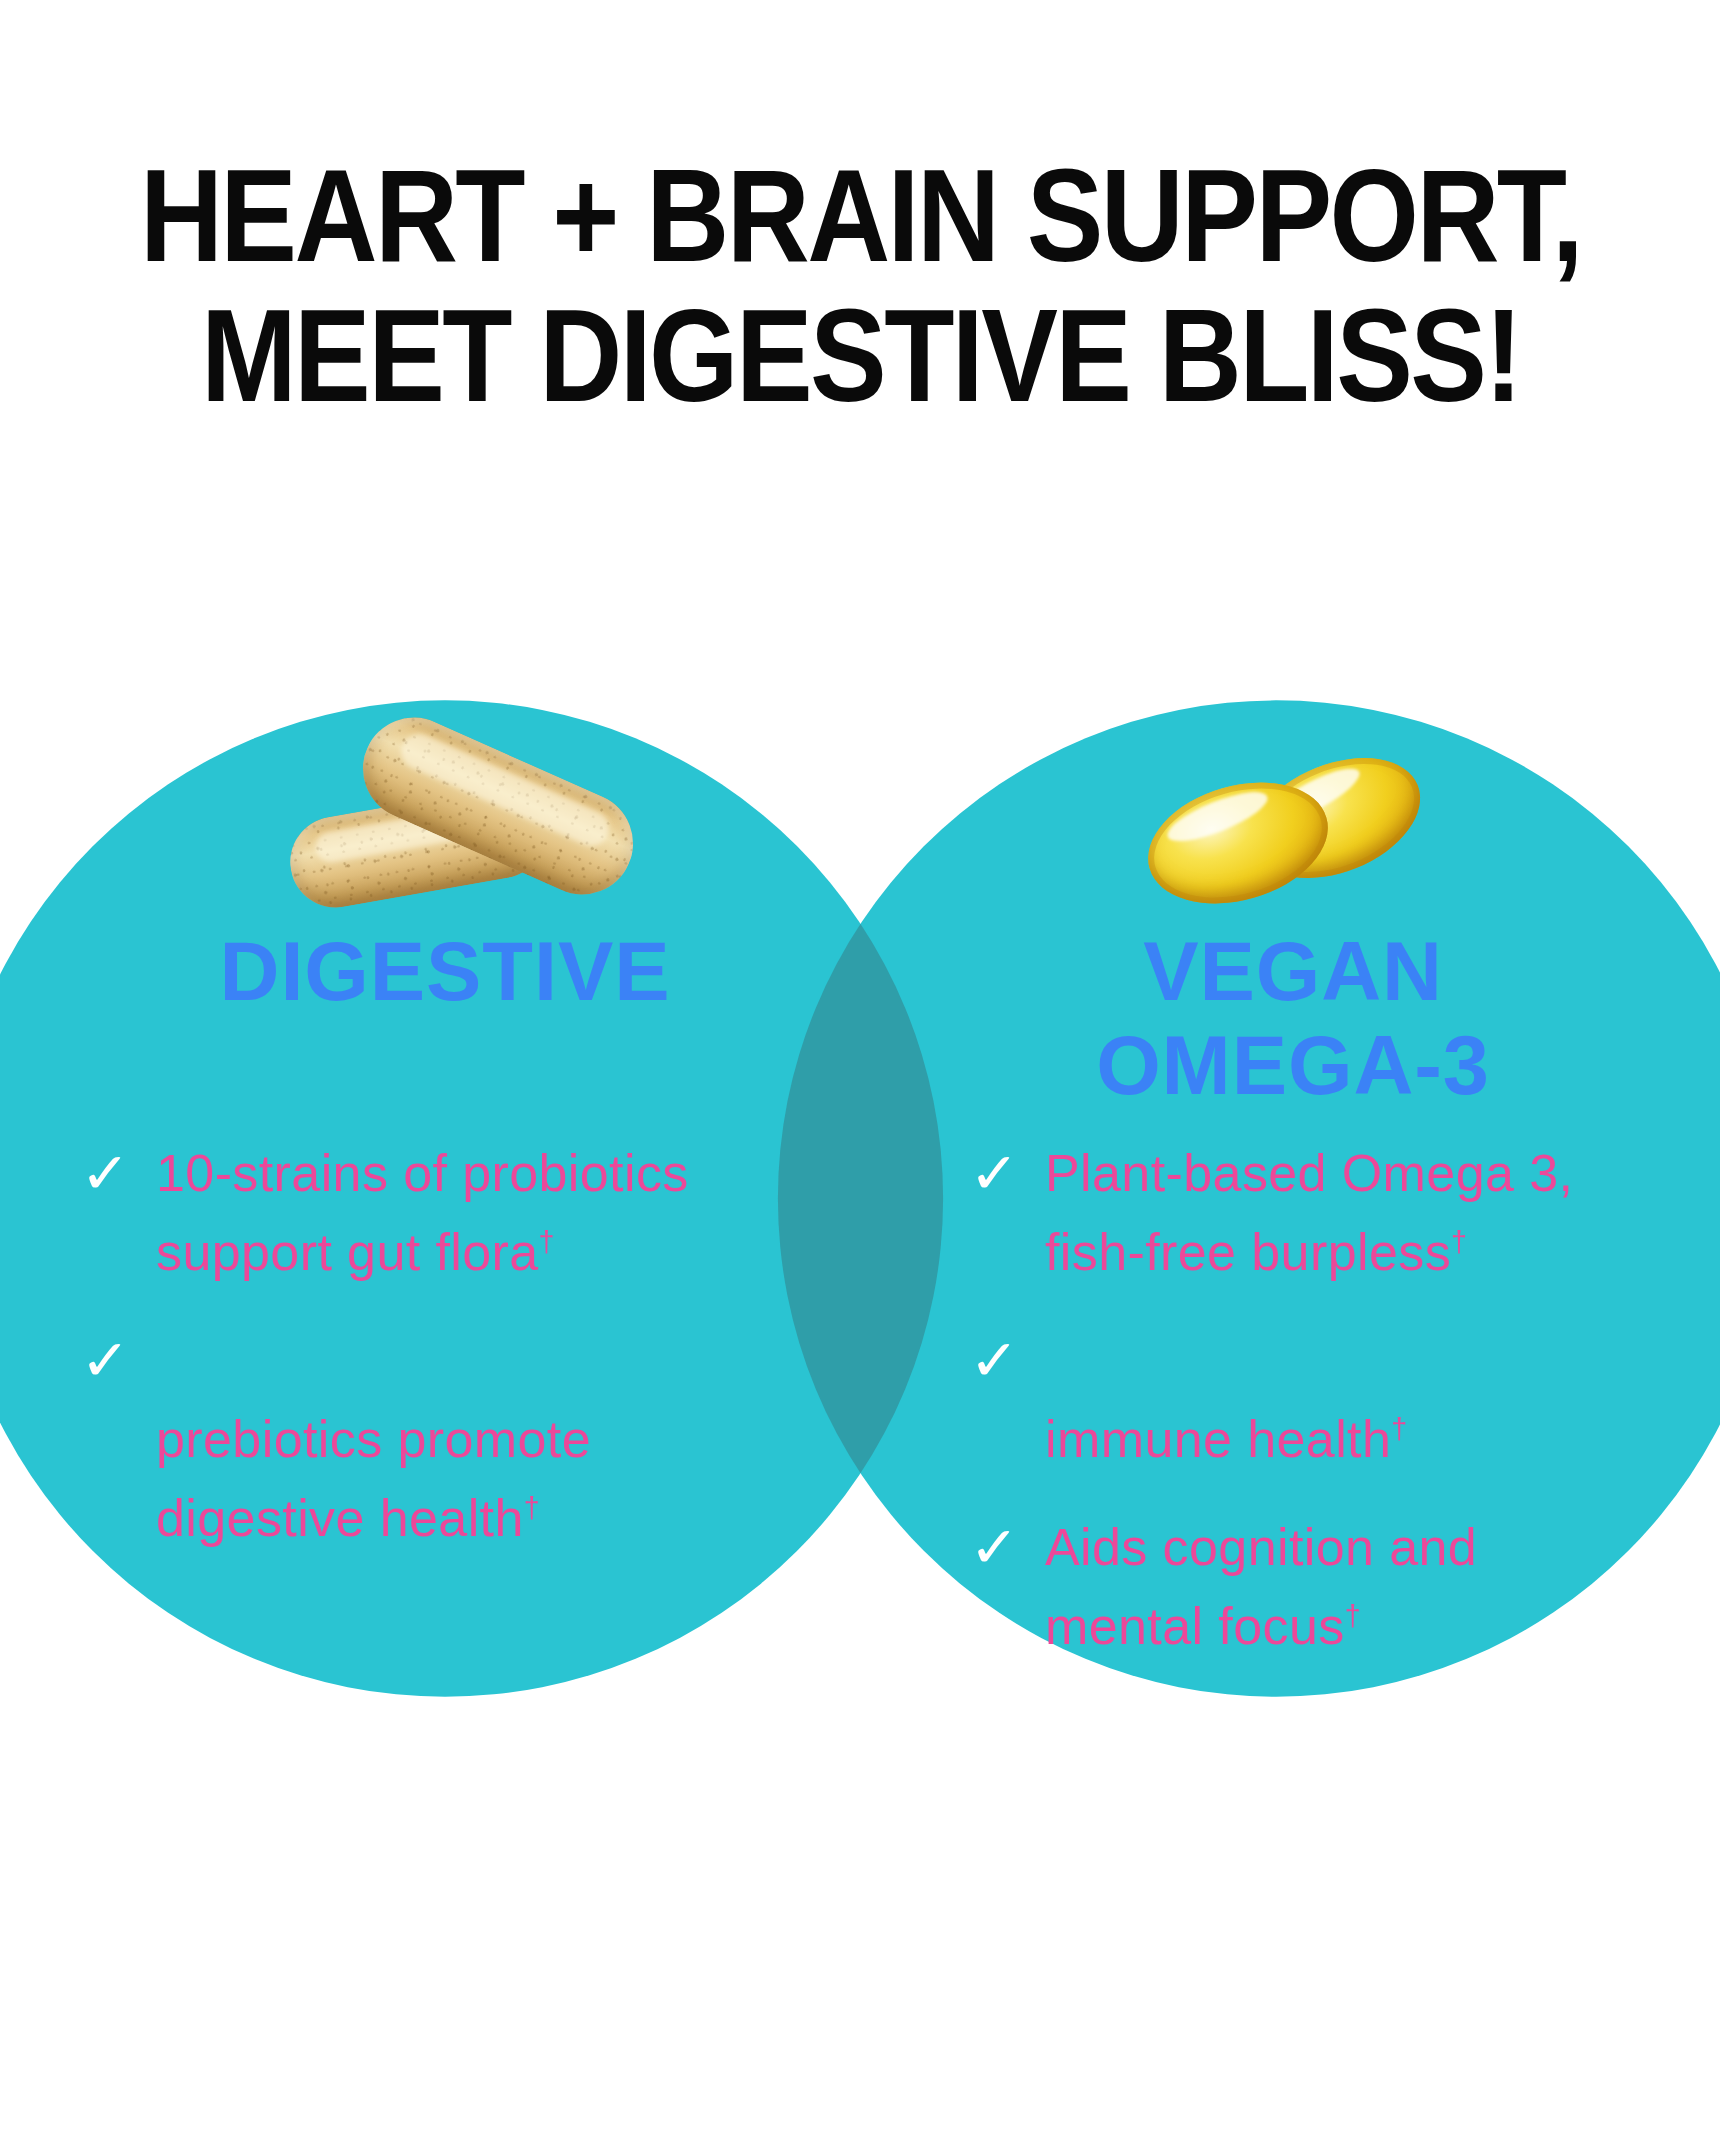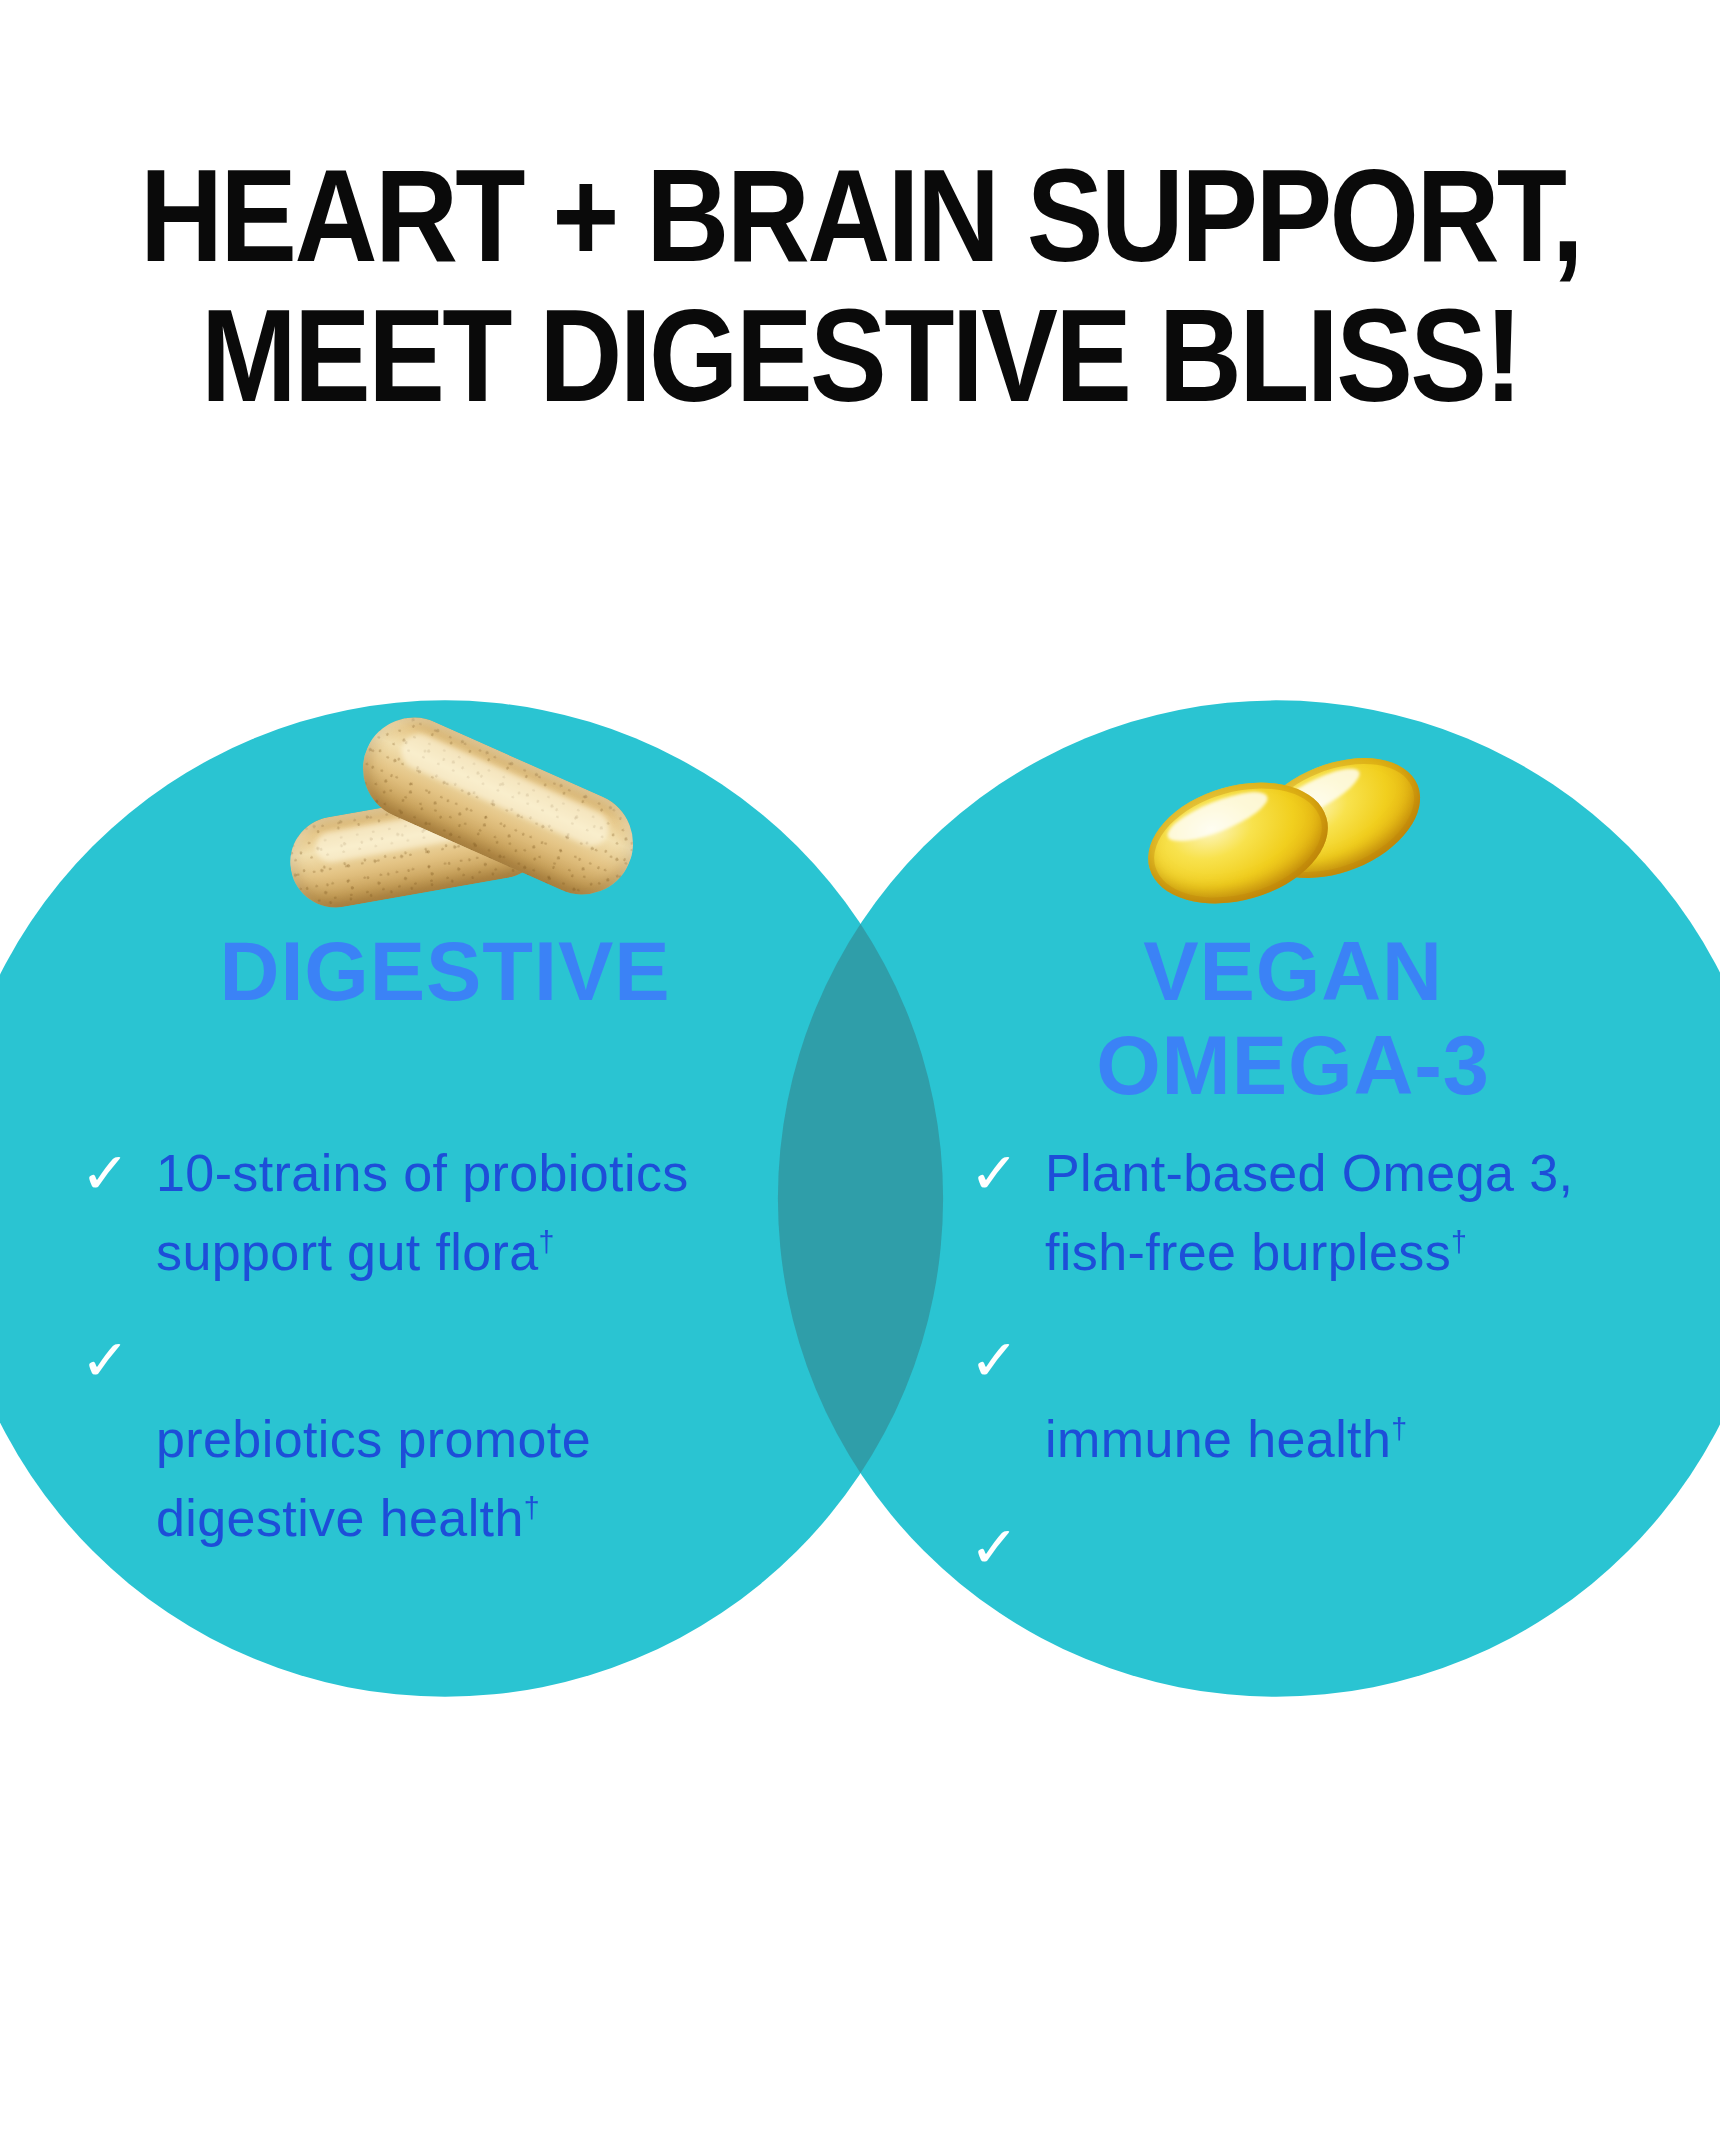--- a/index.html
+++ b/index.html
@@ -27,21 +27,21 @@
   .heading-right{left:966px;top:925px;}
   .bullets{position:absolute;display:flex;flex-direction:column;gap:29px;}
   .bullets-left{left:82px;top:1134px;width:688px;}
   .bullets-right{left:971px;top:1134px;width:714px;}
   .bullet{display:flex;align-items:flex-start;}
   .check{
     flex:0 0 74px;color:#ffffff;font-size:57px;line-height:79px;
     font-weight:400;transform:scaleX(1.05);
   }
   .bt{
-    margin:0;color:#1d4ed8;font-size:52px;line-height:79px;
+    margin:0;color:#ec4899;font-size:52px;line-height:79px;
     font-weight:400;white-space:nowrap;letter-spacing:0.4px;
   }
   .bt sup{font-size:55%;line-height:0;vertical-align:super;}
   
   .caps-wrap{position:absolute;left:284px;top:750px;width:344px;height:198px;}
   .capsule{
     position:absolute;border-radius:860px;
     background:
       radial-gradient(circle at 12% 30%, rgba(122,85,28,.35) 1.3px, transparent 1.9px),
       radial-gradient(circle at 62% 70%, rgba(122,85,28,.30) 1.1px, transparent 1.7px),
@@ -136,15 +136,19 @@
   </div>
   <div class="bullet">
     <span class="check">✓</span>
     <p class="bt">
       <br>
       <span>immune health</span><sup>†</sup>
     </p>
   </div>
   <div class="bullet">
     <span class="check">✓</span>
+    <p class="bt">
+      <span>Aids cognition and</span><br>
+      <span>mental focus</span><sup>†</sup>
+    </p>
   </div>
 </div>
 
 
 </body></html>

